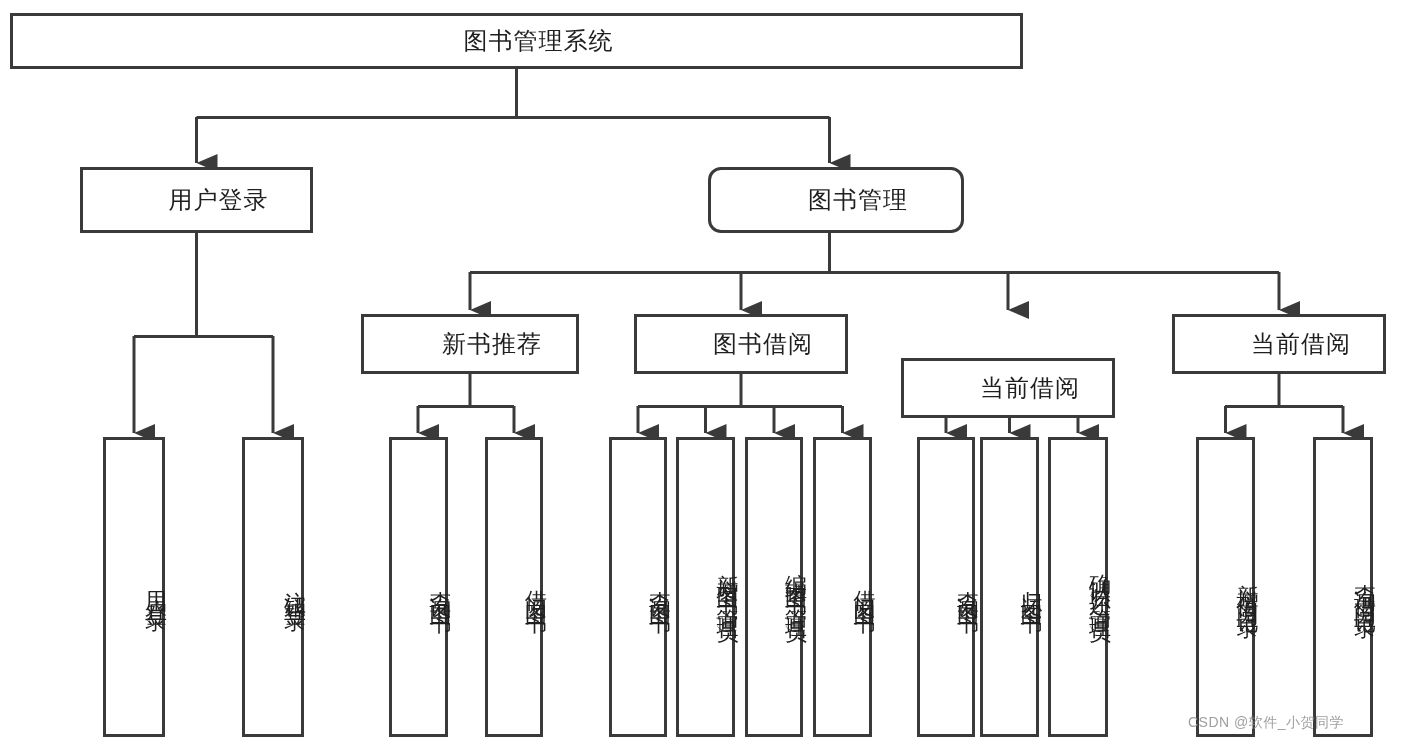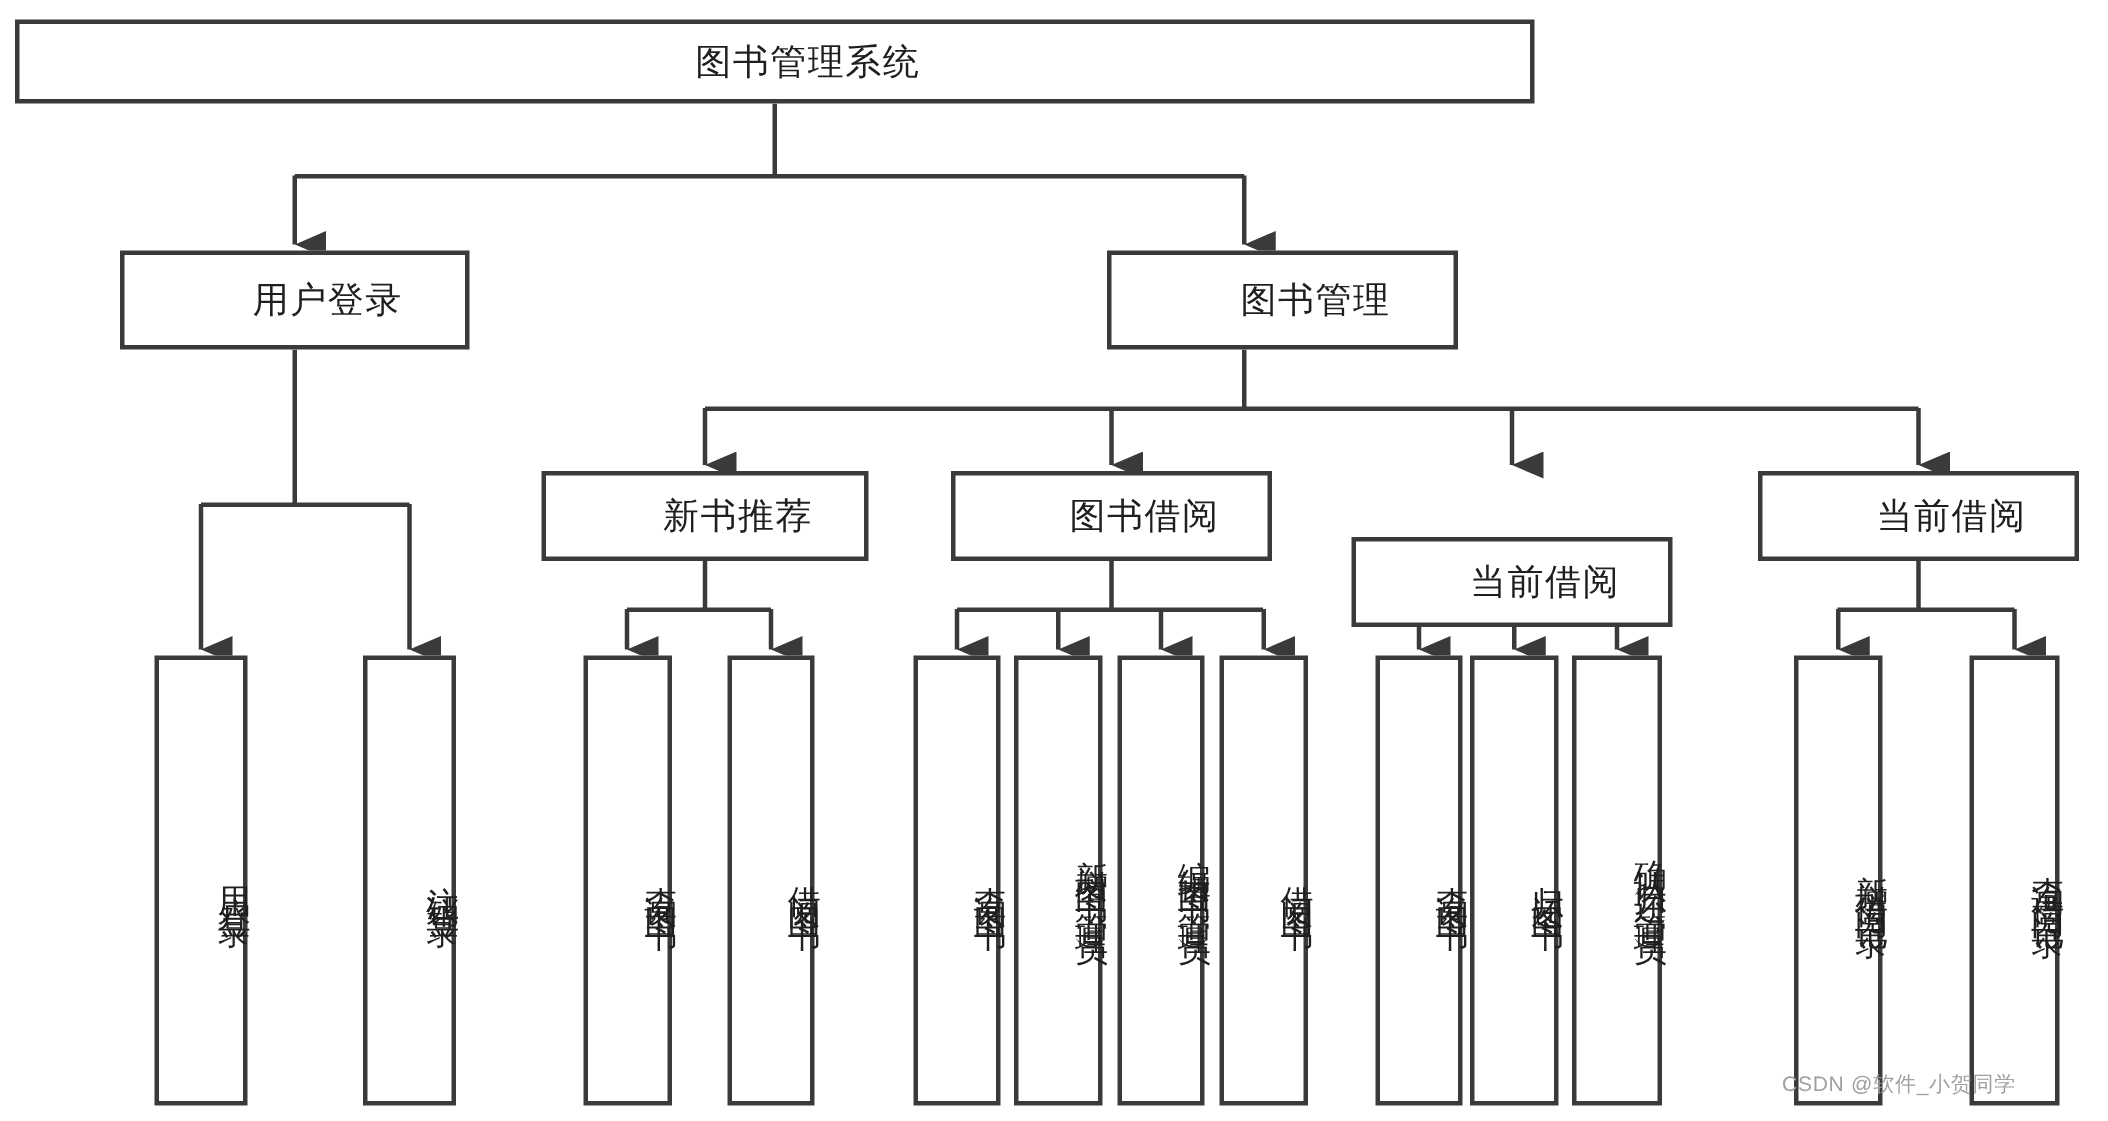--- a/index.html
+++ b/index.html
@@ -31,21 +31,21 @@
     writing-mode:vertical-rl;
     text-orientation:mixed;
     font-size:22px;
     letter-spacing:7px;
     line-height:1.1;
     white-space:nowrap;
   }
   
   .b-root          {left:10px;  top:13px;  width:1013px;height:56px;}
   .b-l2-user-login {left:80px;  top:167px; width:233px; height:66px;}
-  .b-l2-book-mgmt  {left:738px; top:167px; width:234px; height:66px;}
+  .b-l2-book-mgmt  {left:708px; top:167px; width:256px; height:66px;border-radius:13px;}
   .b-l3-new-book   {left:361px; top:314px; width:218px; height:60px;}
   .b-l3-book-borrow{left:634px; top:314px; width:214px; height:60px;}
   .b-l3-cur-borrow {left:901px; top:314px; width:214px; height:60px;margin-top:44px;}
   .b-l3-records    {left:1172px;top:314px; width:214px; height:60px;}
   .vbox{top:437px;height:300px;}
   .b-leaf-user-login {left:103px; width:62px;}
   .b-leaf-logout     {left:242px; width:62px;}
   .b-leaf-nb-query   {left:389px; width:59px;}
   .b-leaf-nb-borrow  {left:485px; width:58px;}
   .b-leaf-bb-query   {left:609px; width:58px;}

